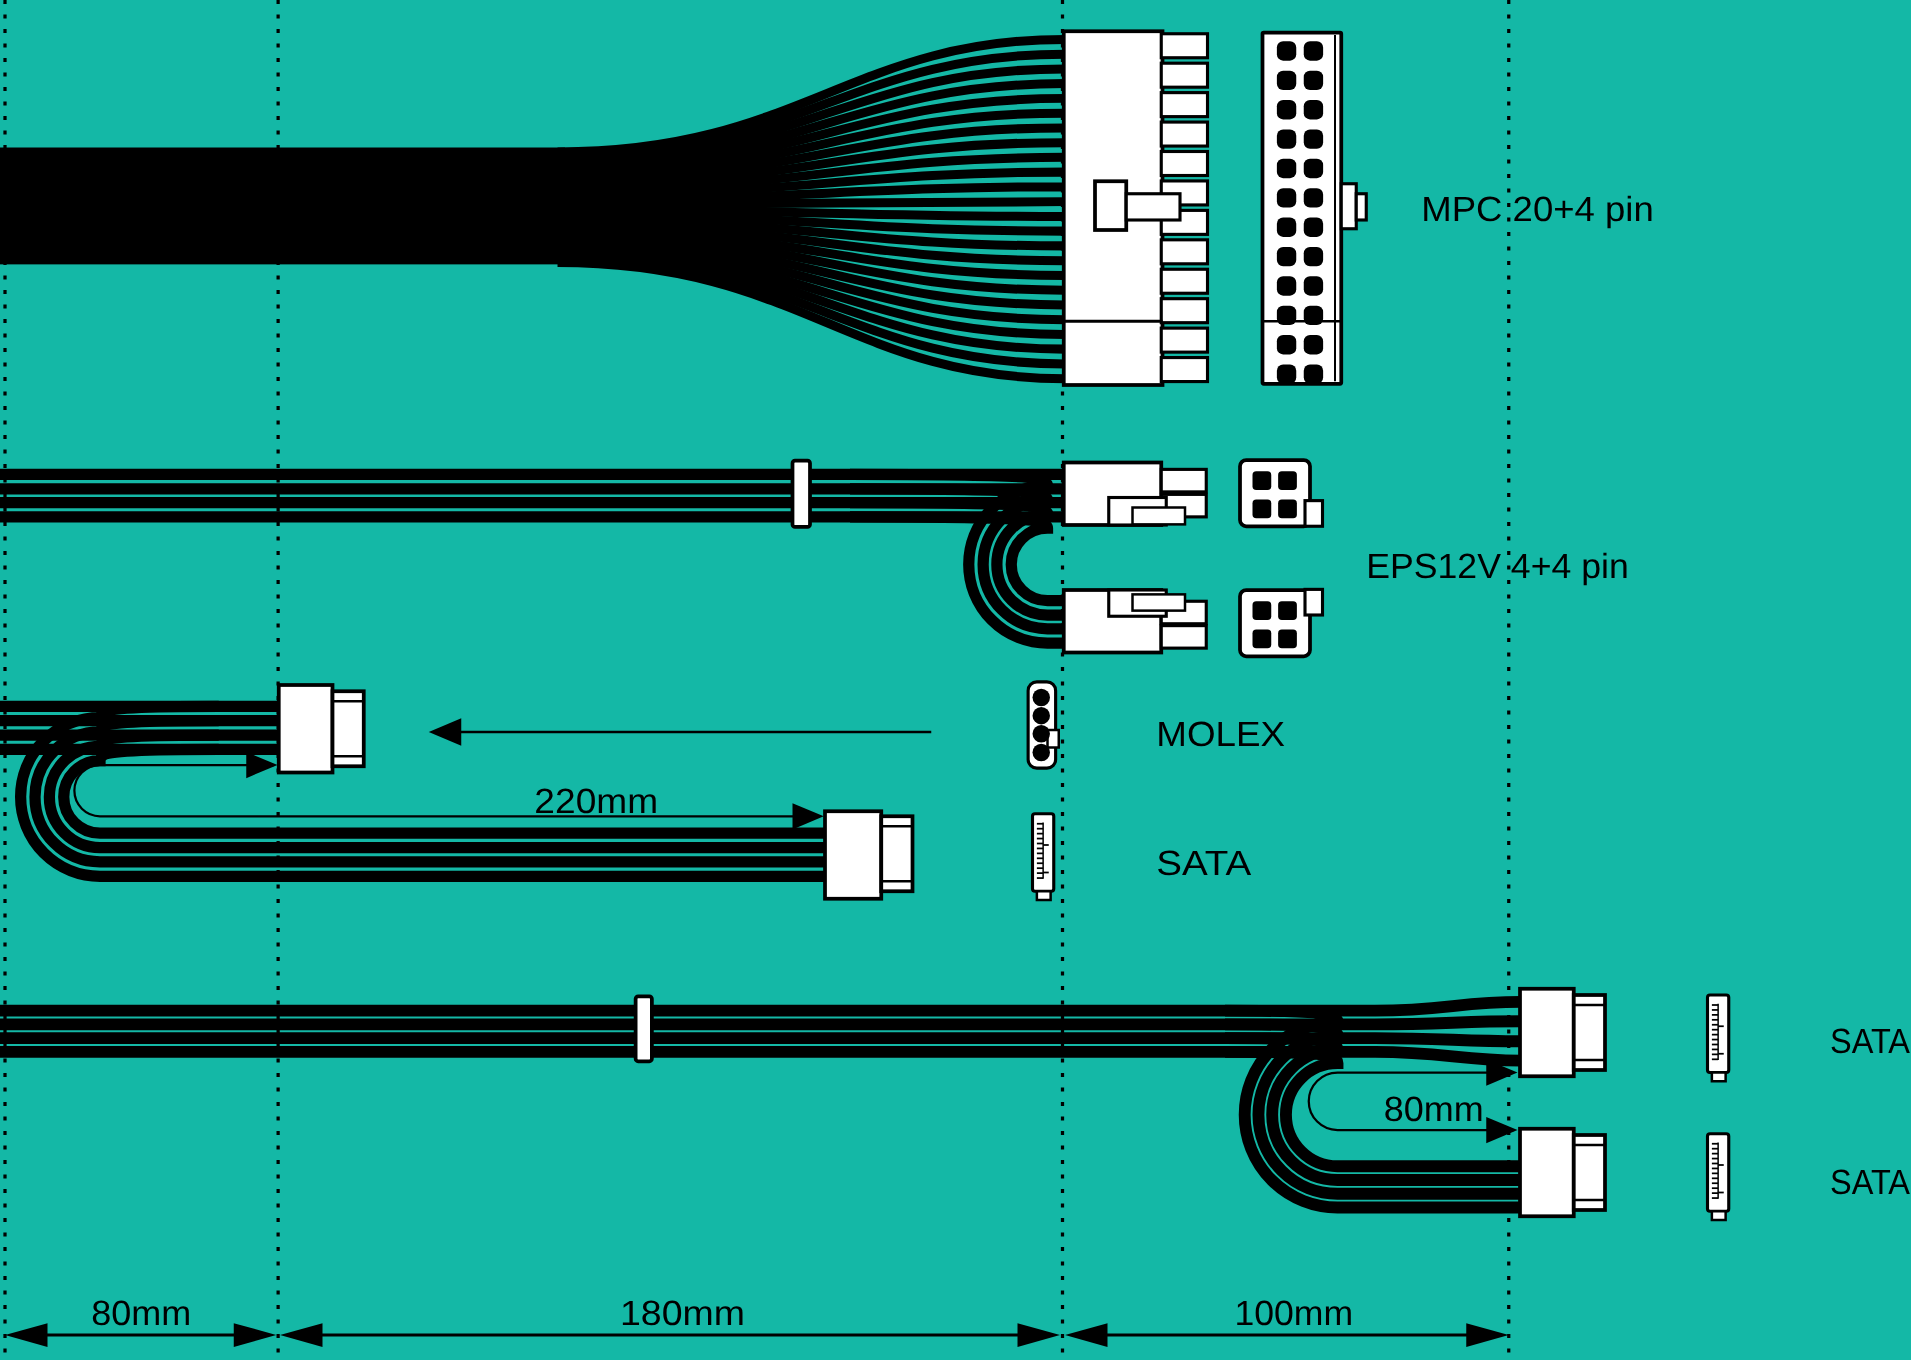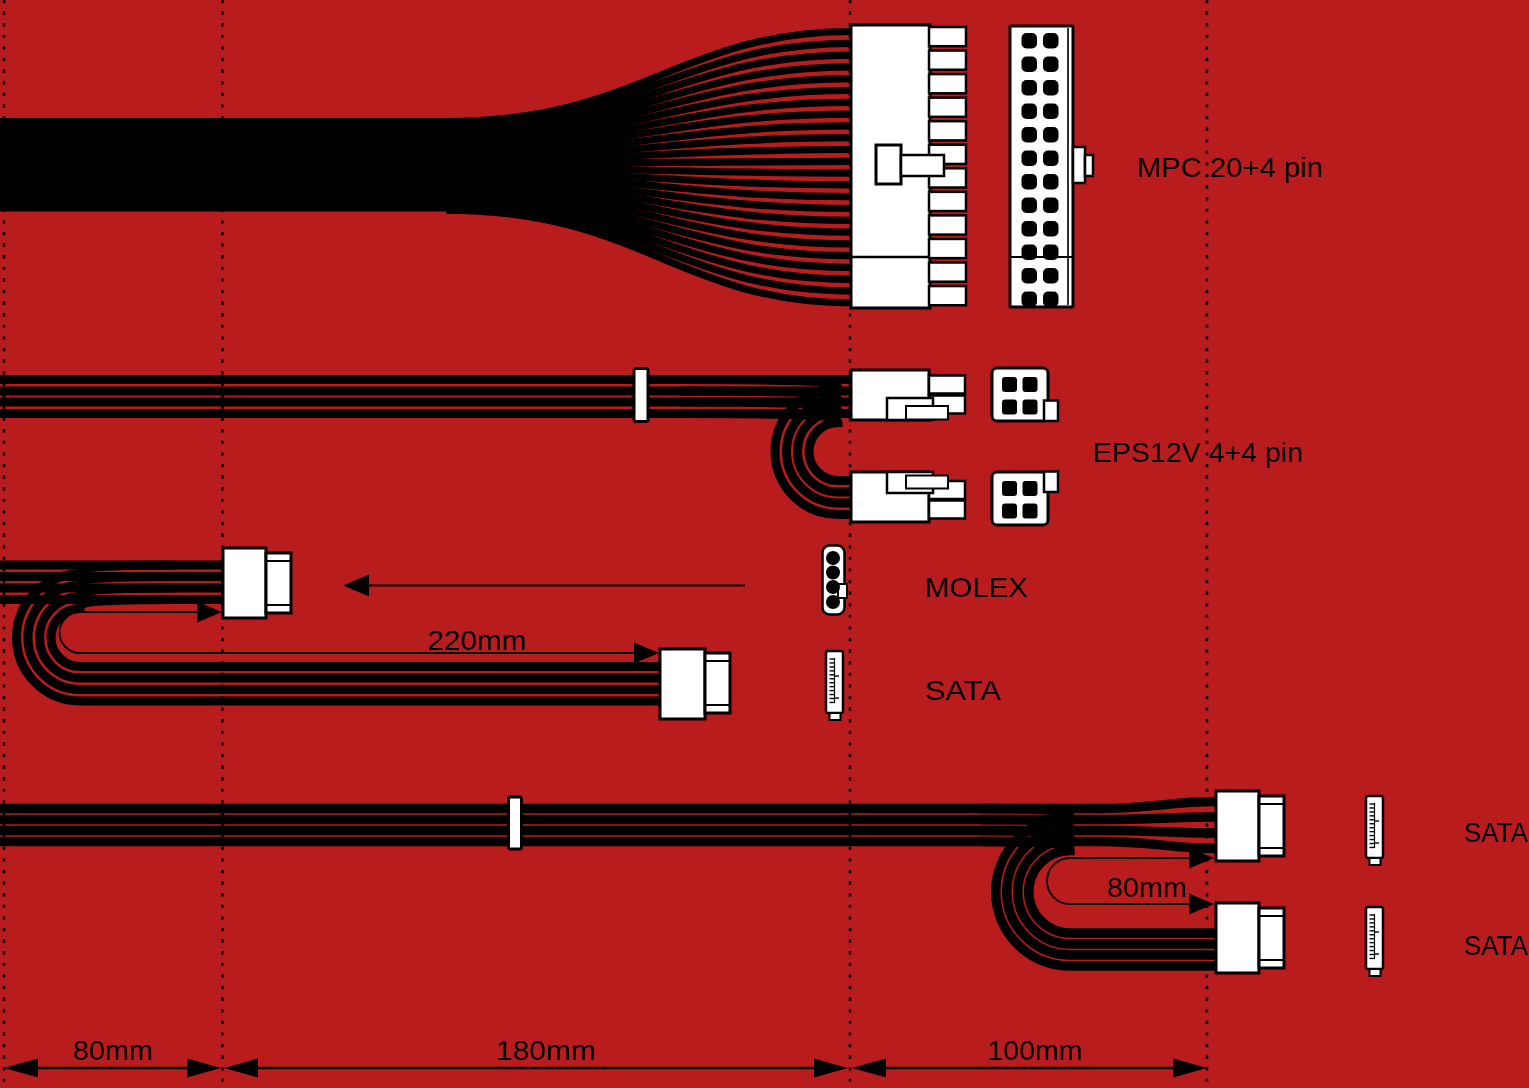--- a/index.html
+++ b/index.html
@@ -1,16 +1,16 @@
 <!DOCTYPE html>
 <html><head>
 <meta charset="utf-8">
 <style>
   html,body{margin:0;padding:0;background:#ffffff;}
-  .canvas{position:relative;width:1529px;height:1088px;background:#b91c1c;overflow:hidden;}
+  .canvas{position:relative;width:1529px;height:1088px;background:#14b8a6;overflow:hidden;}
   svg{display:block;}
   text{font-family:"Liberation Sans","DejaVu Sans",sans-serif;font-size:28px;fill:#000;}
 </style>
 </head>
 <body>
 
 <main class="canvas">
 <svg viewBox="0 0 1529 1088" width="1529" height="1088">
 
   <g id="guides">

